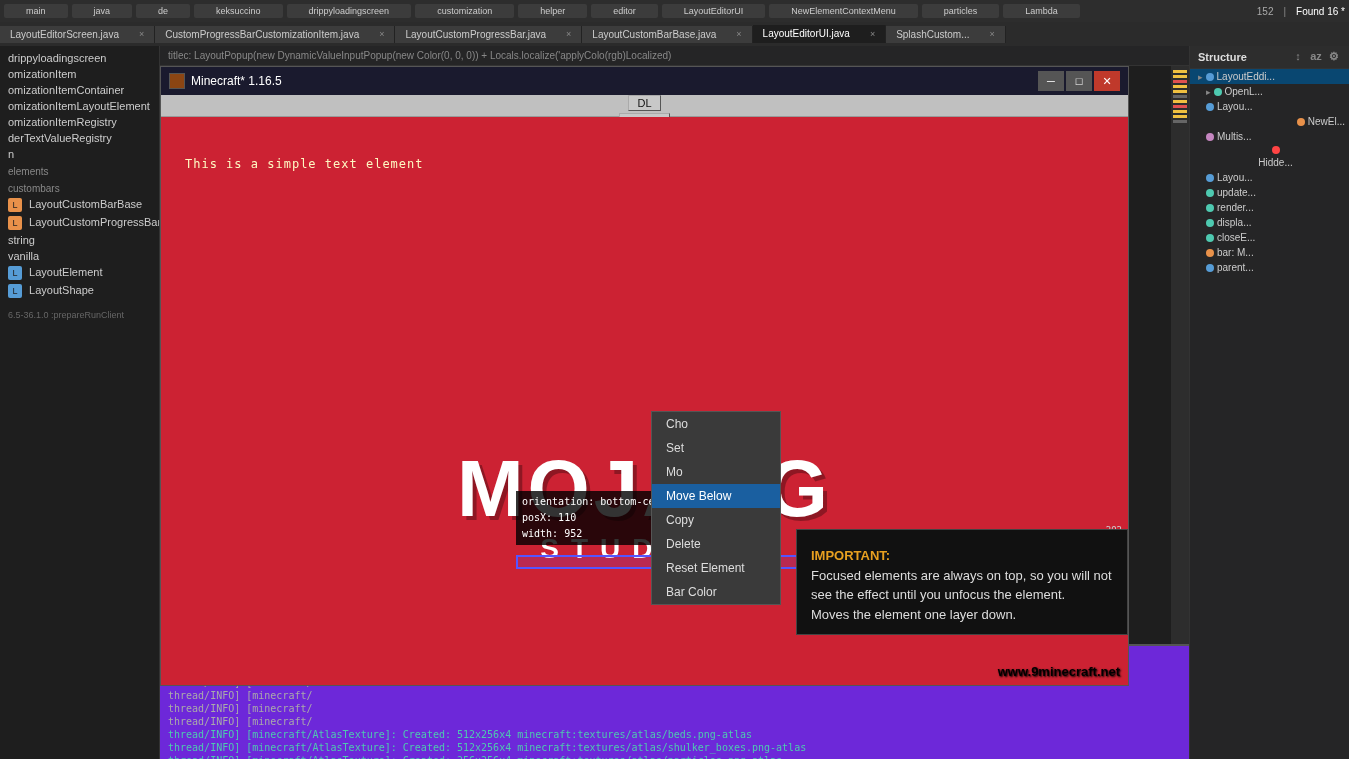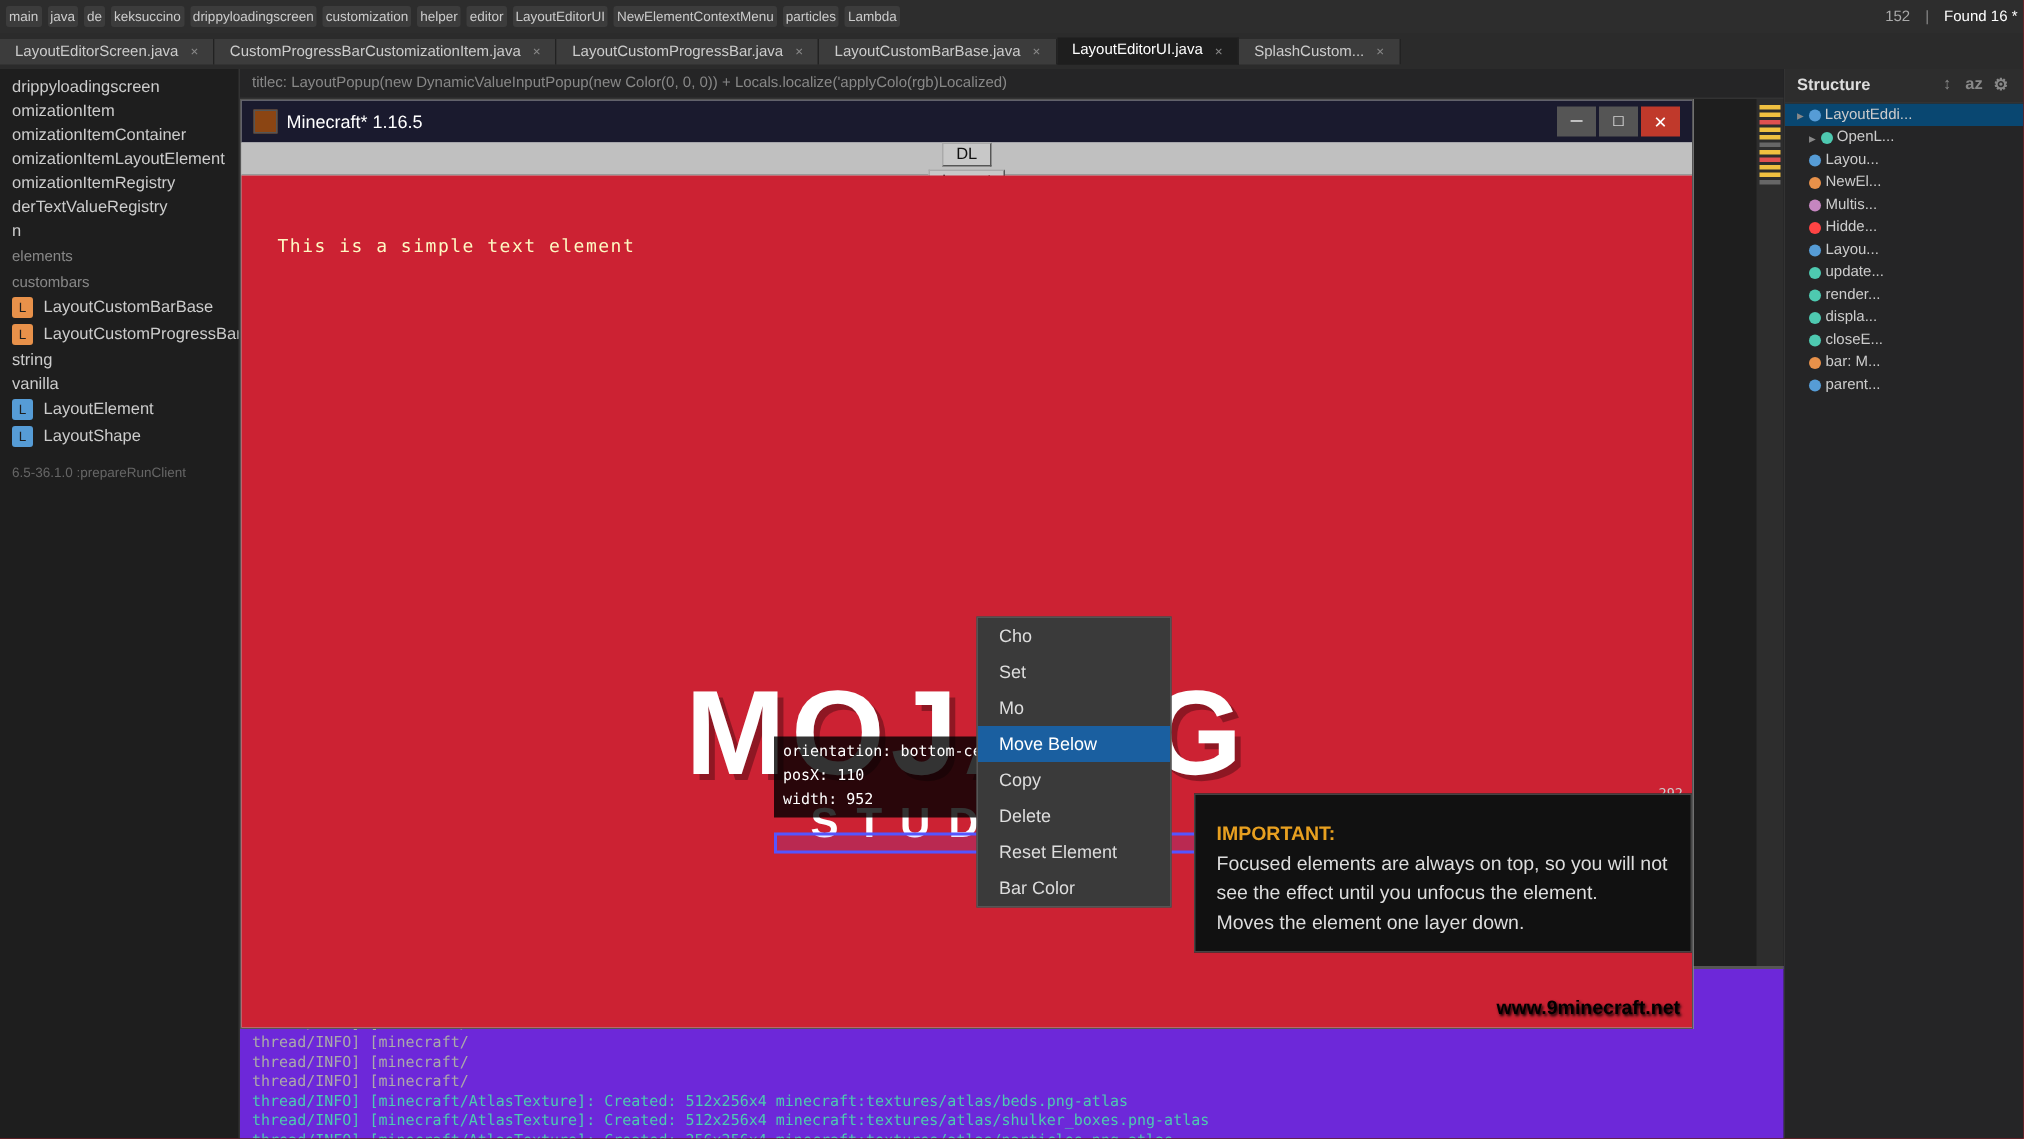--- a/index.html
+++ b/index.html
@@ -17,21 +17,21 @@
       height: 22px;
       background: #2d2d2d;
       display: flex;
       align-items: center;
       padding: 0 4px;
       gap: 4px;
       font-size: 10px;
       color: #ccc;
     }
     .top-tab {
-      padding: 2px 2px;
+      padding: 2px 22px;
       background: #3c3c3c;
       border-radius: 2px;
       cursor: pointer;
       white-space: nowrap;
       font-size: 9px;
     }
 
     
     .file-tabs {
       height: 24px;
@@ -45,21 +45,21 @@
     .file-tab {
       padding: 3px 10px;
       background: #3c3c3c;
       border-right: 1px solid #222;
       white-space: nowrap;
       cursor: pointer;
       font-size: 10px;
       color: #ccc;
       display: flex;
       align-items: center;
-      gap: 8px;
+      gap: 20px;
     }
     .file-tab.active { background: #1e1e1e; color: #fff; border-bottom: 1px solid #1e1e1e; }
     .file-tab-close { font-size: 9px; color: #888; cursor: pointer; }
 
     
     .main-layout {
       display: flex;
       height: calc(759px - 22px - 24px);
     }
 
@@ -513,29 +513,29 @@
       </div>
       <div class="tree-item" style="padding-left:16px;">
         <span class="tree-arrow">▸</span>
         <span class="tree-dot green"></span>
         <span>OpenL...</span>
       </div>
       <div class="tree-item" style="padding-left:16px;">
         <span class="tree-dot"></span>
         <span>Layou...</span>
       </div>
-      <div class="tree-item" style="padding-left:16px;">
+      <div class="tree-item" style="padding-left:16px;justify-content:flex-end;">
         <span class="tree-dot orange"></span>
         <span>NewEl...</span>
       </div>
       <div class="tree-item" style="padding-left:16px;">
         <span class="tree-dot purple"></span>
         <span>Multis...</span>
       </div>
-      <div class="tree-item" style="padding-left:16px;">
+      <div class="tree-item" style="padding-left:16px;flex-direction:column;">
         <span class="tree-dot red"></span>
         <span>Hidde...</span>
       </div>
       <div class="tree-item" style="padding-left:16px;">
         <span class="tree-dot"></span>
         <span>Layou...</span>
       </div>
       <div class="tree-item" style="padding-left:16px;">
         <span class="tree-dot green"></span>
         <span>update...</span>

